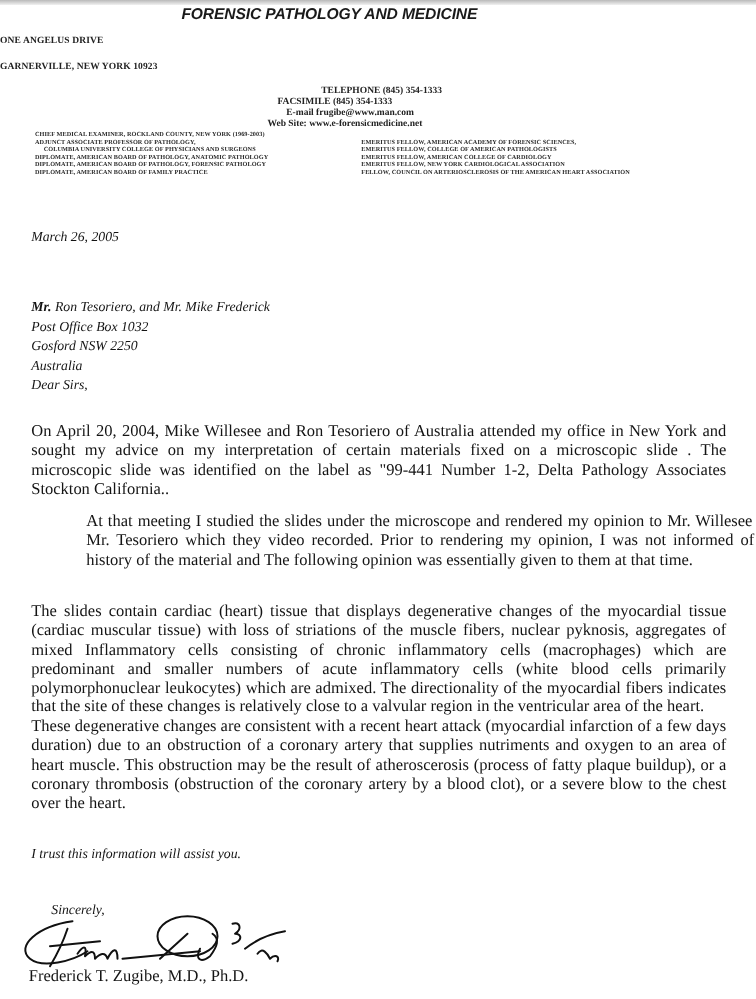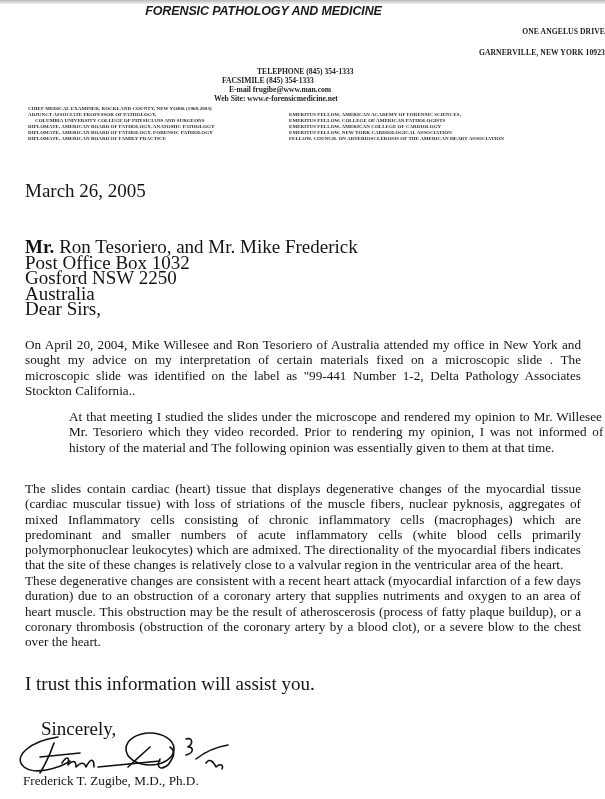--- a/index.html
+++ b/index.html
@@ -13,39 +13,39 @@
   .topband {
     position: absolute; left: 0; top: 0; width: 605px; height: 4px;
     background: linear-gradient(#b9b9b9, #f1f1f1);
   }
   .lh-title {
     position: absolute; top: 4px; left: 0; width: 527px; text-align: center;
     font-family: "Liberation Sans", sans-serif; font-weight: bold; font-style: italic;
     font-size: 12.5px; letter-spacing: -0.1px; color: #1a1a1a;
   }
   .lh-line {
-    position: absolute; left: 0; width: 605px; text-align: right;
+    position: absolute; left: 0; width: 605px; text-align: left;
     font-family: "Liberation Serif", serif; font-weight: bold;
     font-size: 7.6px; color: #222; letter-spacing: 0.1px;
   }
   .lh-left-contact {
     position: absolute; font-family: "Liberation Serif", serif; font-weight: bold;
     font-size: 7.6px; color: #222; white-space: nowrap;
   }
   .cred-col {
     position: absolute; top: 106px;
     font-family: "Liberation Serif", serif; font-weight: bold;
     font-size: 5px; line-height: 6.1px; color: #2a2a2a;
     letter-spacing: 0.05px; white-space: nowrap;
   }
   .cred-col div { white-space: nowrap; }
   .cred-indent { padding-left: 7px; }
   .body-text {
     position: absolute; left: 25px; width: 555px;
-    font-size: 19px; line-height: 15.2px; color: #141414;
+    font-size: 11px; line-height: 15.2px; color: #141414; font-style: italic;
   }
   .para {
     position: absolute; left: 25px; width: 556px;
     font-size: 13.2px; line-height: 15.3px; color: #141414;
     text-align: justify;
   }
   .date { top: 183px; }
   .addr { top: 239px; line-height: 15.5px; }
   .addr b { font-weight: bold; }
   .salute { top: 301px; }

